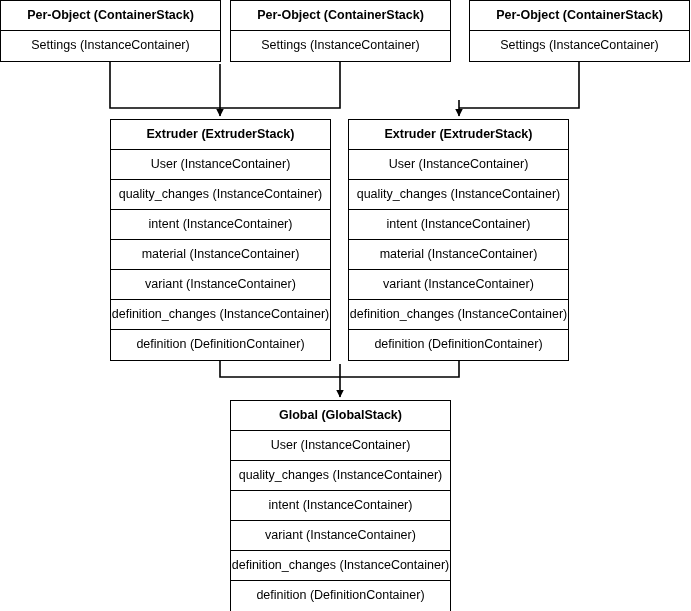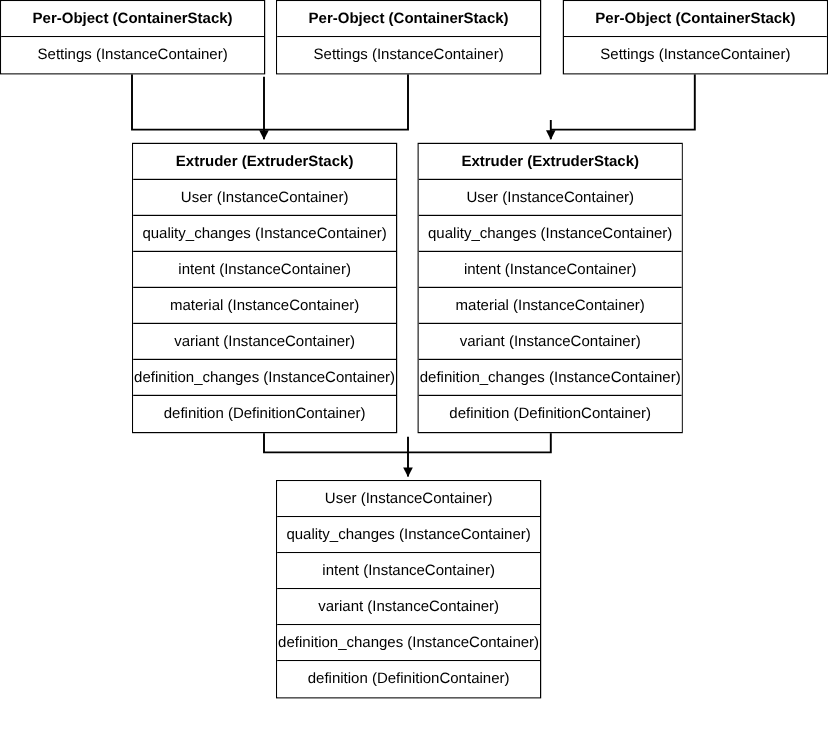--- a/index.html
+++ b/index.html
@@ -131,20 +131,21 @@
     <div class="row">User (InstanceContainer)</div>
     <div class="row">quality_changes (InstanceContainer)</div>
     <div class="row">intent (InstanceContainer)</div>
     <div class="row">material (InstanceContainer)</div>
     <div class="row">variant (InstanceContainer)</div>
     <div class="row">definition_changes (InstanceContainer)</div>
     <div class="row">definition (DefinitionContainer)</div>
   </div>
 
   <div class="stack" id="global-0">
+    <div class="row header">Global (GlobalStack)</div>
     <div class="row">User (InstanceContainer)</div>
     <div class="row">quality_changes (InstanceContainer)</div>
     <div class="row">intent (InstanceContainer)</div>
     <div class="row">variant (InstanceContainer)</div>
     <div class="row">definition_changes (InstanceContainer)</div>
     <div class="row">definition (DefinitionContainer)</div>
   </div>
 
 </div>
 

